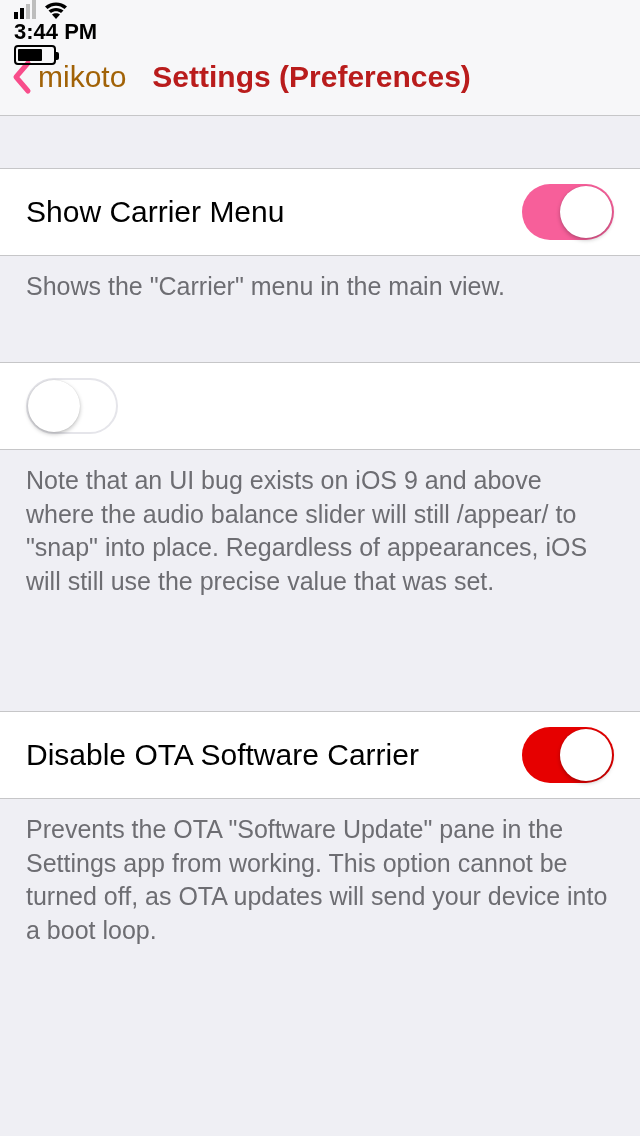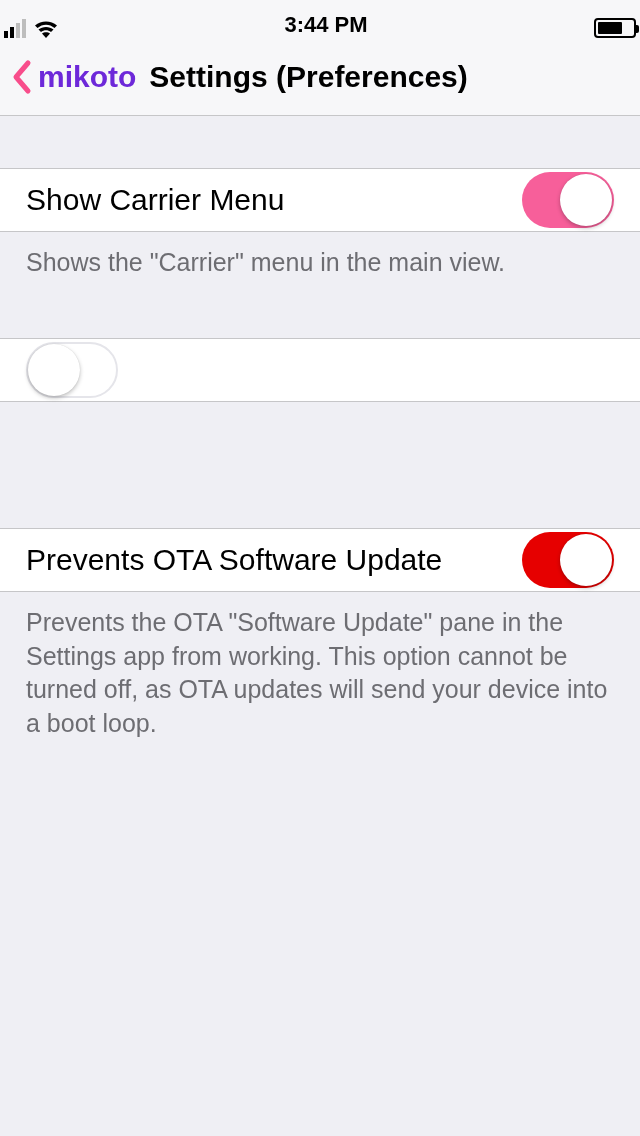--- a/index.html
+++ b/index.html
@@ -9,26 +9,27 @@
     background: #efeff4;
     font-family: -apple-system, "Helvetica Neue", Helvetica, Arial, sans-serif;
     color: #000;
     overflow: hidden;
   }
 
   
   .status-bar {
     height: 38px;
     display: flex;
-    align-items: flex-end;
+    align-items: flex-start;
     justify-content: space-between;
-    padding: 0 4px;
+    padding: 0 14px;
     background: #f7f7f9;
     font-size: 22px;
     font-weight: 600;
+    flex-direction: column;
   }
   .status-left, .status-right { display: flex; align-items: center; gap: 8px; }
   .signal-bars { display: flex; align-items: flex-end; gap: 2px; }
   .signal-bars span { width: 4px; background: #000; display: block; }
   .signal-bars span.dim { background: #bdbdbd; }
   .b1 { height: 7px; } .b2 { height: 11px; } .b3 { height: 15px; } .b4 { height: 19px; }
   .wifi-icon svg { display: block; }
   .battery {
     width: 42px; height: 20px; border: 2px solid #000; border-radius: 4px;
     position: relative; display: flex; align-items: center; padding: 2px;
@@ -45,41 +46,41 @@
     height: 78px;
     background: #f7f7f9;
     border-bottom: 1px solid #c6c6c8;
     display: flex;
     align-items: center;
     padding: 0 12px;
     gap: 6px;
   }
   .back-chevron svg { display: block; }
   .back-label {
-    color: #6d28d9;
+    color: #a16207;
     font-size: 30px;
-    font-weight: 700;
-    margin-right: 7px;
+    font-weight: 400;
+    margin-right: 20px;
   }
   .nav-title {
     font-size: 30px;
     font-weight: 700;
-    color: #000000;
+    color: #b91c1c;
   }
 
   
   .content { }
   .spacer { height: 52px; }
 
   .cell {
     background: #fff;
     border-top: 1px solid #c6c6c8;
     border-bottom: 1px solid #c6c6c8;
     padding: 0 26px;
-    height: 64px;
+    height: 88px;
     display: flex;
     align-items: center;
     justify-content: space-between;
   }
   .cell-label {
     font-size: 30px;
     font-weight: 400;
     color: #000;
   }
 
@@ -162,26 +163,27 @@
   </div>
 
   <div style="height:58px;"></div>
 
   <div class="cell">
     <span class="switch off pink">
       <span class="knob"></span>
     </span>
   </div>
   <div class="footer">
+    <p>Note that an UI bug exists on iOS 9 and above where the audio balance slider will still /appear/ to "snap" into place. Regardless of appearances, iOS will still use the precise value that was set.</p>
   </div>
 
   <div style="height:112px;"></div>
 
   <div class="cell">
-    <span class="cell-label">Prevents OTA Software Update</span>
+    <span class="cell-label">Disable OTA Software Carrier</span>
     <span class="switch on red">
       <span class="knob"></span>
     </span>
   </div>
   <div class="footer">
     <p>Prevents the OTA "Software Update" pane in the Settings app from working. This option cannot be turned off, as OTA updates will send your device into a boot loop.</p>
   </div>
 
 </div>
 

